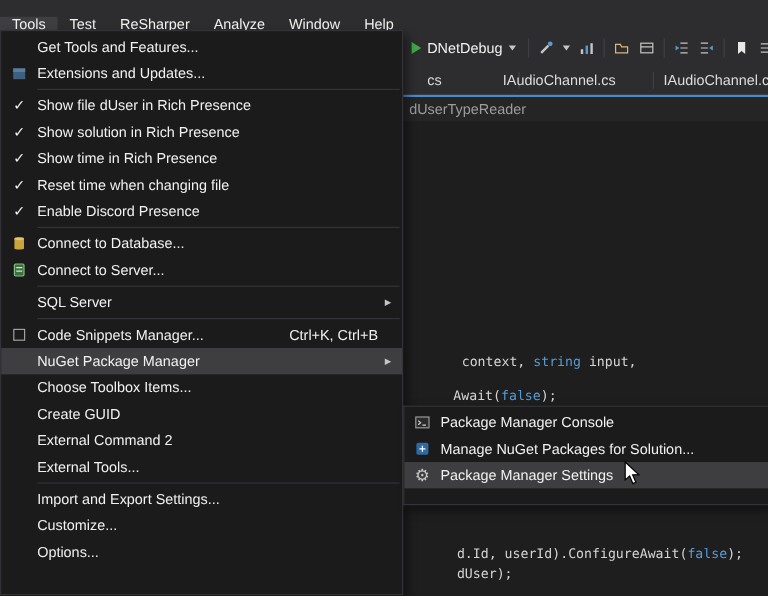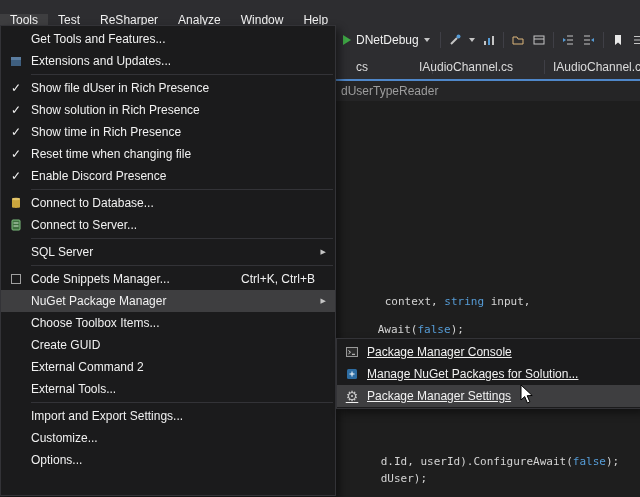--- a/index.html
+++ b/index.html
@@ -51,24 +51,24 @@
   }
   .kw { color:#569cd6; }
   
   .menu-panel {
     position:absolute; top:25px; left:0; width:336px; height:471px;
     background:#1b1b1c; border:1px solid #333337; padding:2px 0;
     z-index:10; box-shadow:4px 4px 8px rgba(0,0,0,0.45);
     color:#f1f1f1; font-size:12px;
   }
   .submenu-panel {
-    position:absolute; top:338px; left:336px; width:304px; height:71px;
+    position:absolute; top:338px; left:336px; width:304px; height:83px;
     background:#1b1b1c; border:1px solid #333337; border-right:none;
     padding:2px 0; z-index:11; box-shadow:4px 4px 8px rgba(0,0,0,0.45);
-    color:#f1f1f1; font-size:12px;text-decoration:underline;
+    color:#f1f1f1; font-size:12px;
   }
   .mi { position:relative; height:22px; display:flex; align-items:center; cursor:default; }
   .mi.hl { background:#3e3e40; }
   .gut { flex:0 0 30px; width:30px; text-align:center; display:flex;
     align-items:center; justify-content:center; }
   .check { color:#f1f1f1; font-size:12px; }
   .gear-glyph { color:#c5c5c5; font-size:14px; line-height:14px; }
   .lbl { flex:1 1 auto; white-space:nowrap; }
   .shortcut { margin-left:auto; margin-right:20px; white-space:nowrap; }
   .arrow { position:absolute; right:9px; top:7px; font-size:7px; color:#c5c5c5; }

